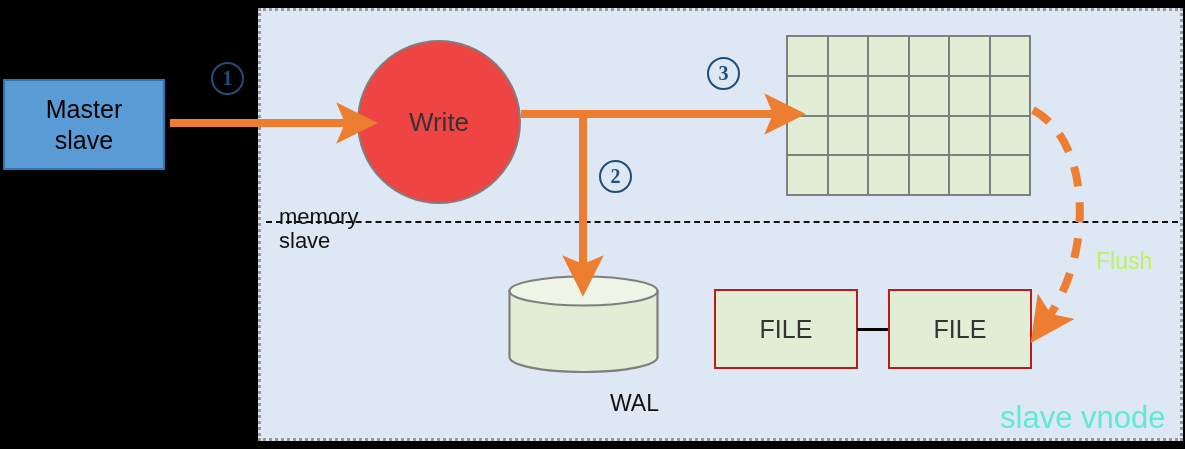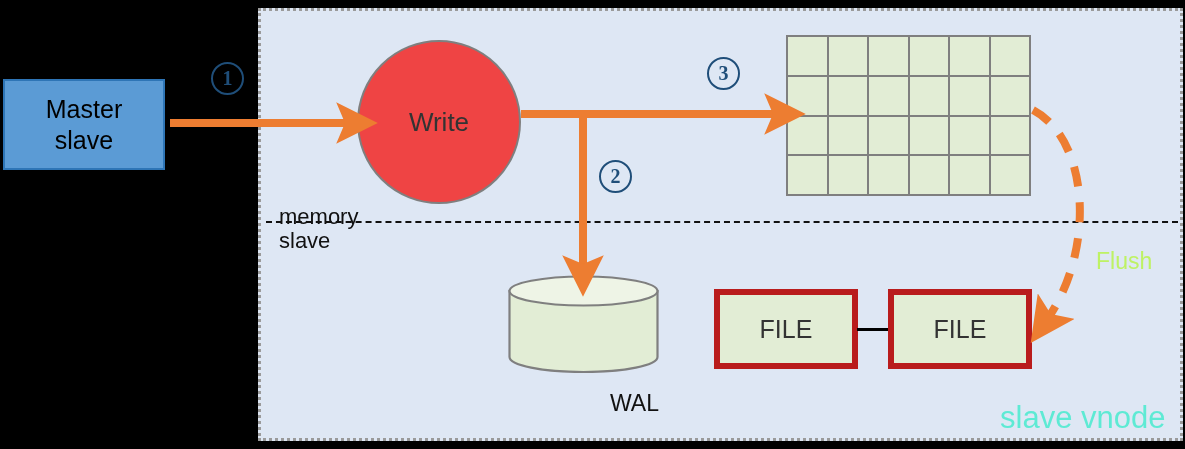--- a/index.html
+++ b/index.html
@@ -138,21 +138,21 @@
     font-size: 23px;
     color: #111111;
   }
   
   .file-box {
     position: absolute;
     top: 289px;
     width: 144px;
     height: 80px;
     background: #E2EDD5;
-    border: 6px solid #b91c1c;
+    border: 2px solid #b91c1c;
     box-sizing: border-box;
     display: flex;
     align-items: center;
     justify-content: center;
     font-size: 25px;
     color: #333333;
   }
   #file-box-1 { left: 714px; }
   #file-box-2 { left: 888px; }
   #file-link-line {

